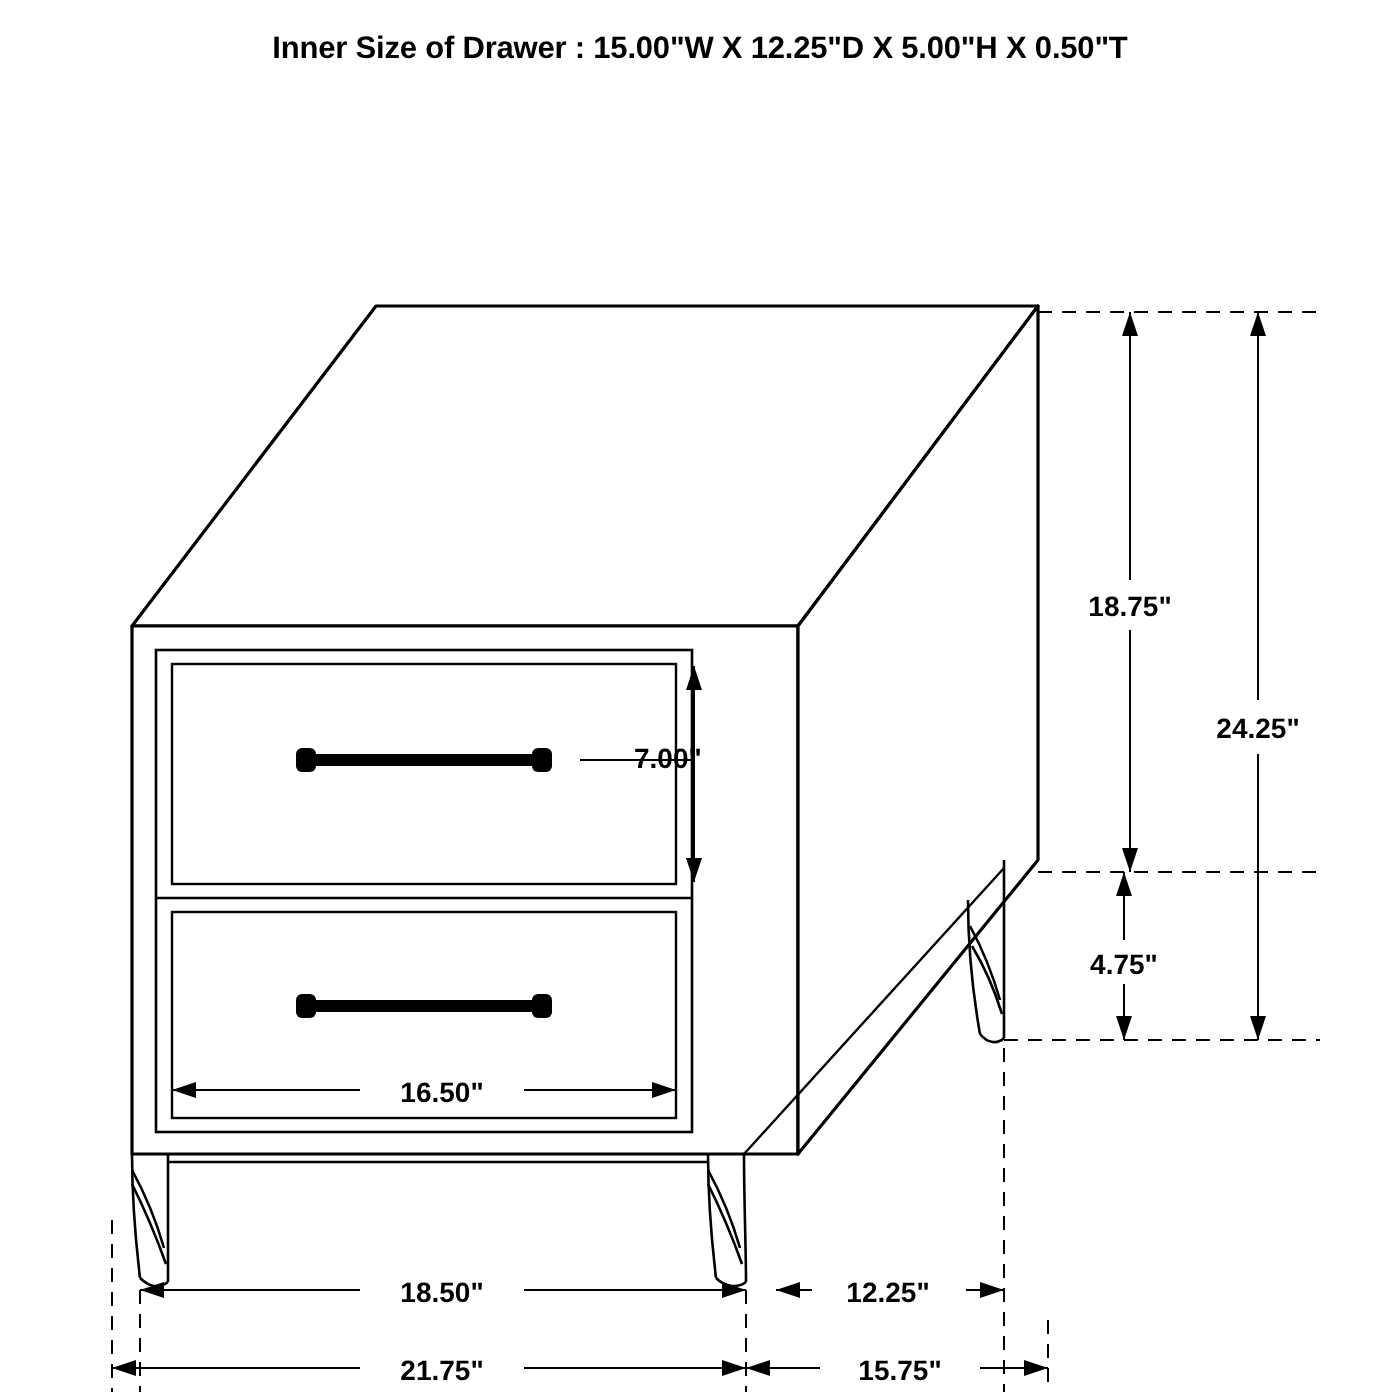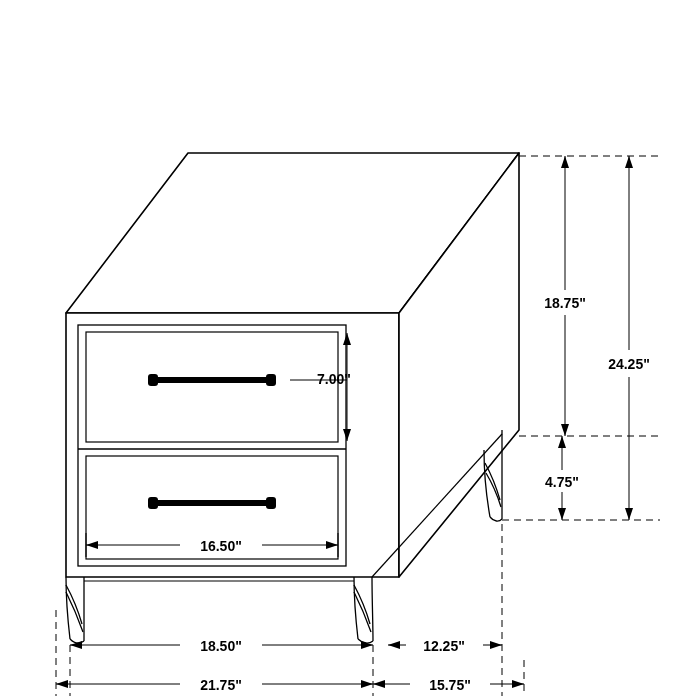--- a/index.html
+++ b/index.html
@@ -39,20 +39,21 @@
     font-size: 14px;
     font-weight: bold;
     fill: #000000;
   }
 </style>
 </head>
 <body>
 
 <div id="page">
 
+  <div id="title">Inner Size of Drawer : 15.00"W X 12.25"D X 5.00"H X 0.50"T</div>
 
   <svg width="700" height="700" viewBox="0 0 700 700">
 
     <g fill="none" stroke="#000000" stroke-width="1.6" stroke-linejoin="round" stroke-linecap="round">
 
       <polygon points="188,153 519,153 399,313 66,313" fill="#ffffff"></polygon>
 
       <polygon points="66,313 399,313 399,577 66,577" fill="#ffffff"></polygon>
 
       <polygon points="399,313 519,153 519,430 399,577" fill="#ffffff"></polygon>

